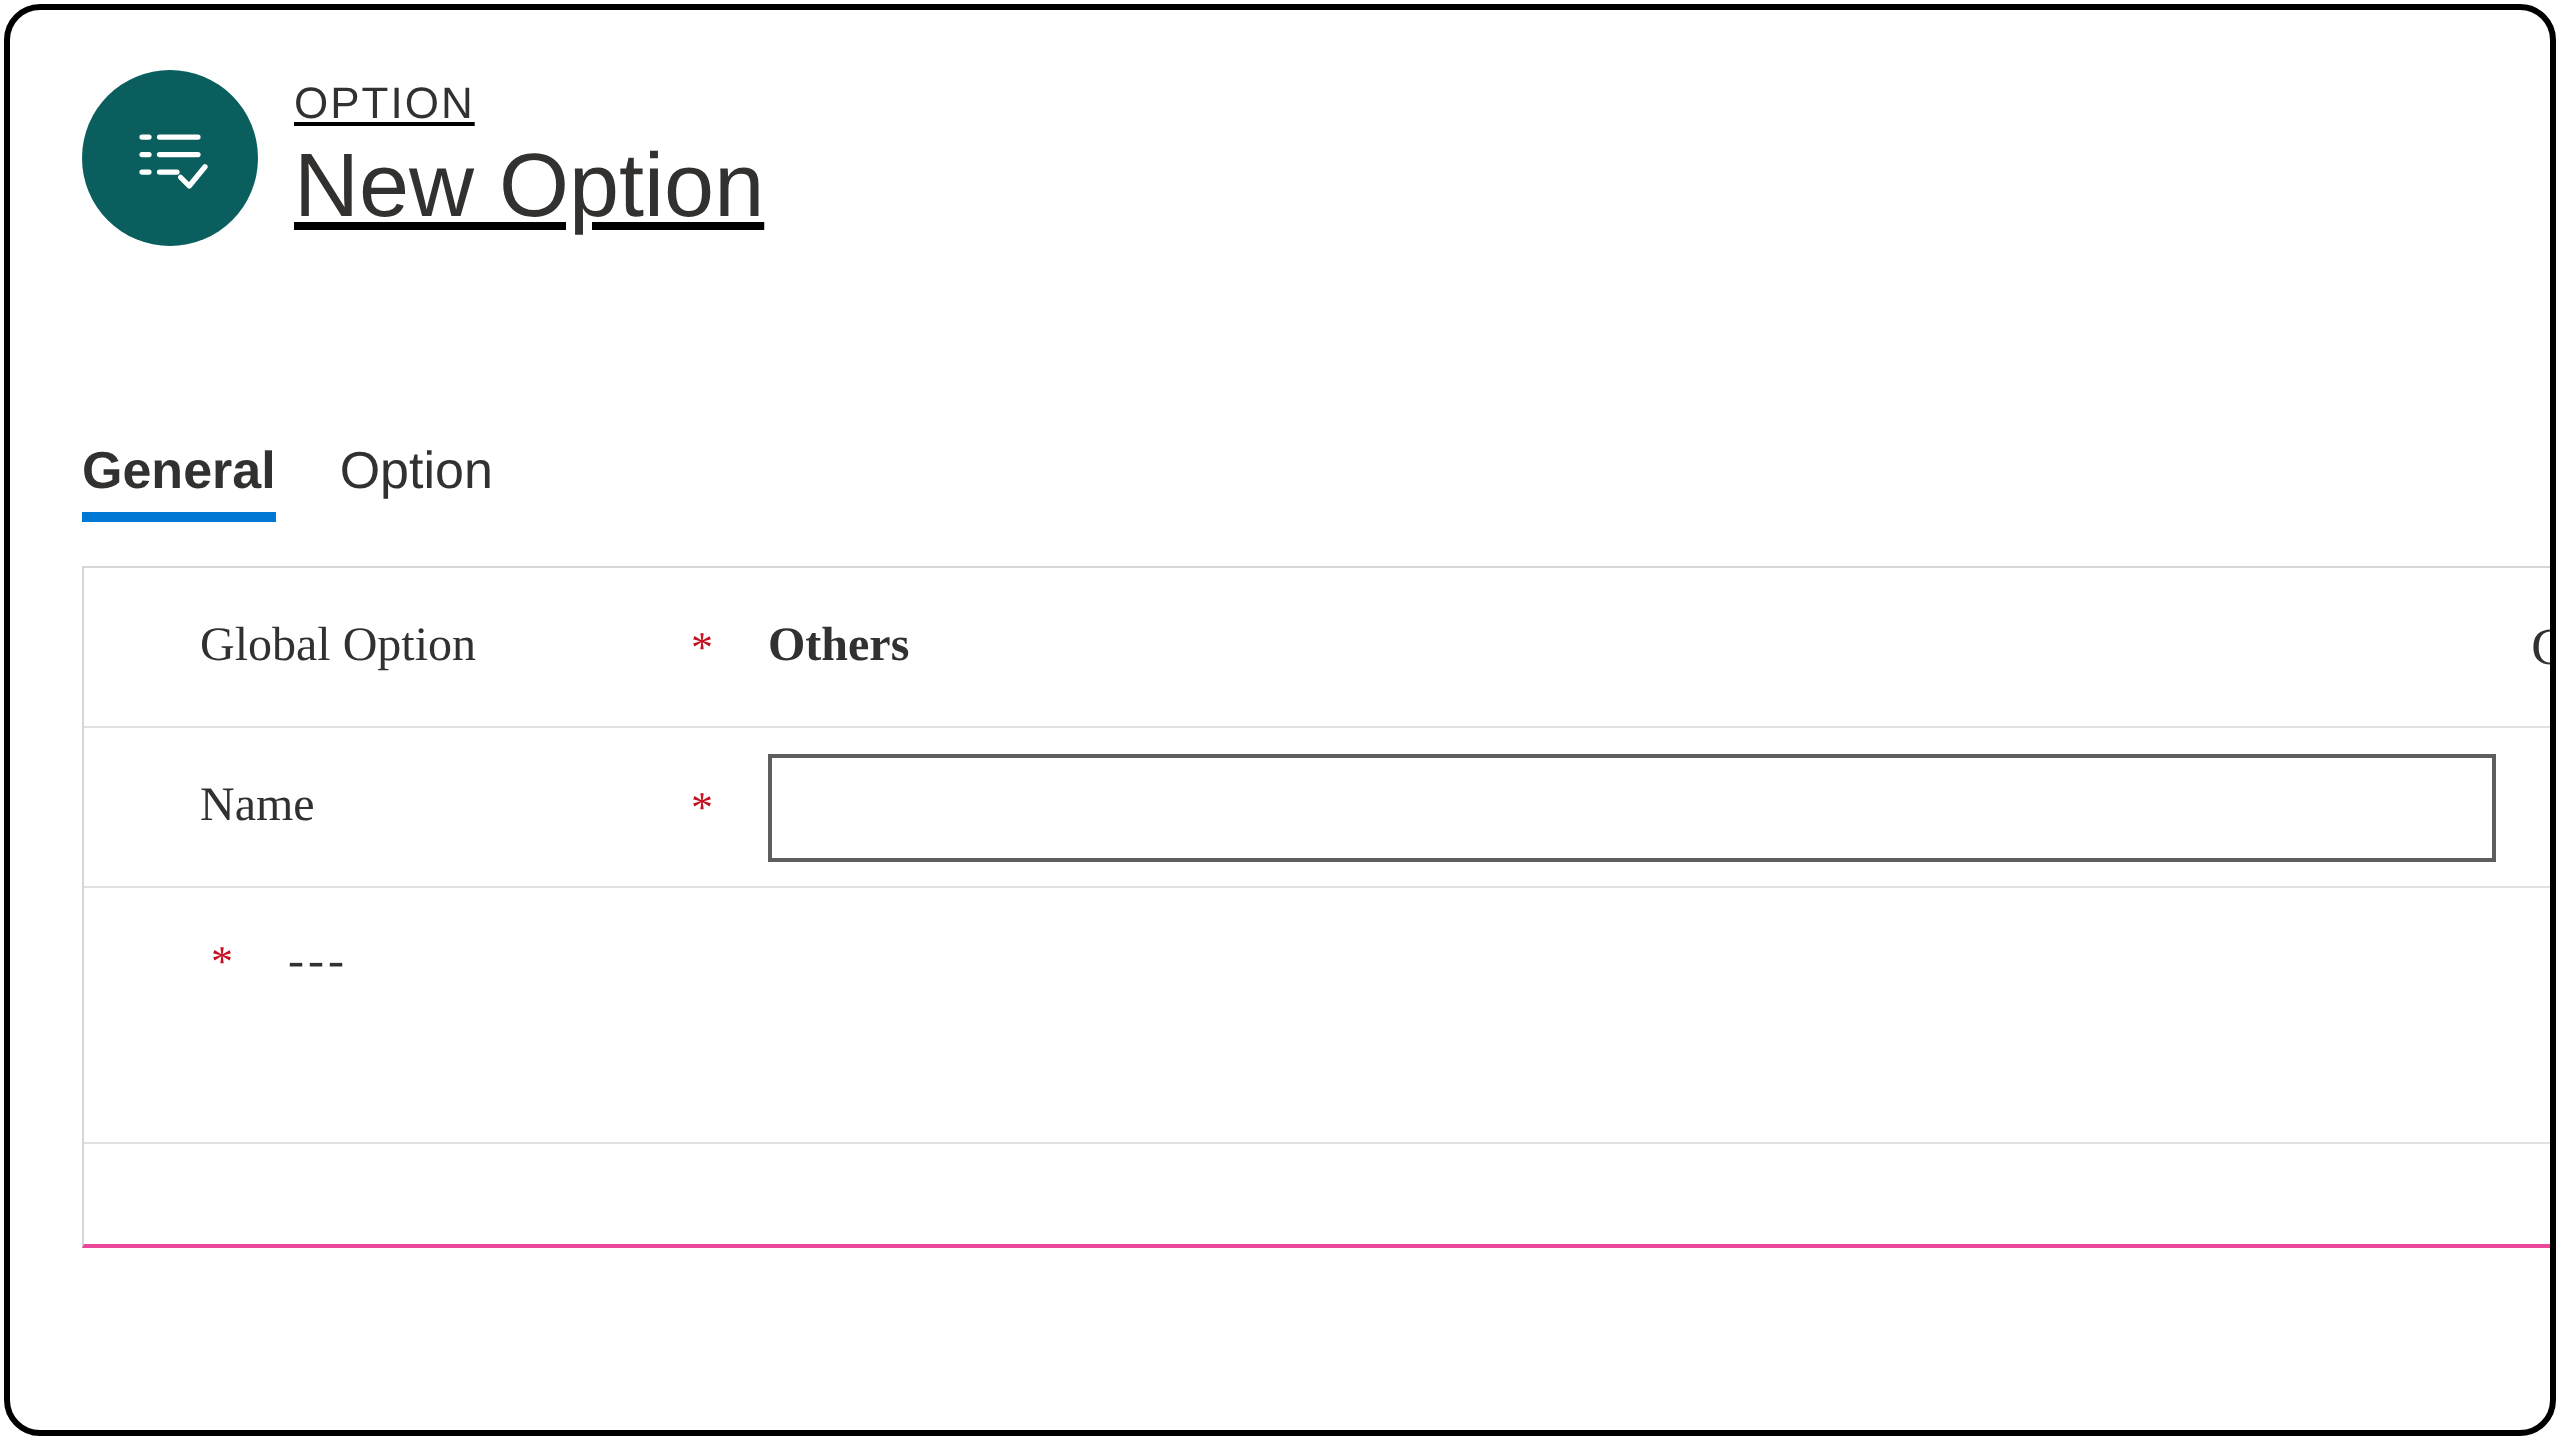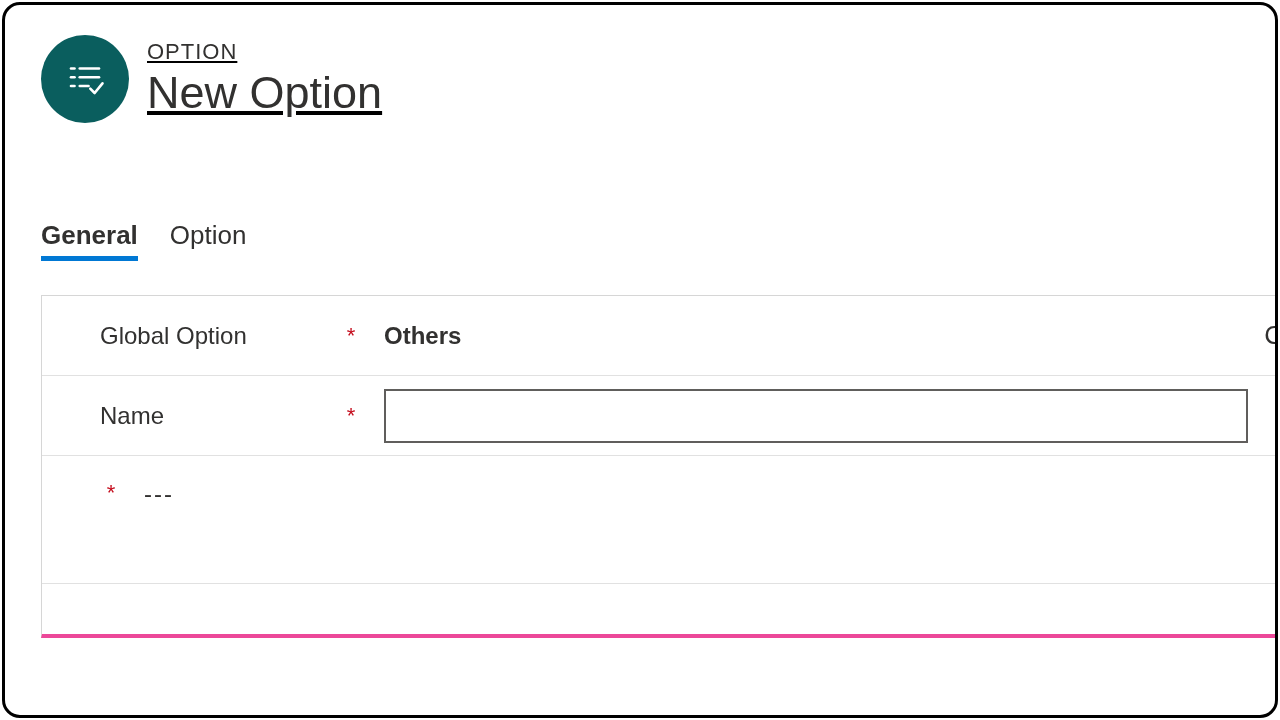--- a/index.html
+++ b/index.html
@@ -82,25 +82,26 @@
     .tab.active::after {
       content: "";
       position: absolute;
       left: 0;
       right: 0;
       bottom: 0;
       height: 5px;
       background: #0078d4;
     }
     .form-container {
-      margin: 34px 0 0 36px;
+      margin: 22px 0 0 36px;
       border: 1px solid #d6d6d6;
       border-right: none;
-      border-bottom: 4px solid #ec4899;
+      border-bottom: 2px solid #ec4899;
       width: calc(100% - 36px);
+      font-family: Liberation Serif, serif;
     }
     .form-row {
       display: flex;
       align-items: center;
       border-bottom: 1px solid #e1e1e1;
       min-height: 80px;
       padding: 0 0 0 58px;
     }
     .form-row:last-child {
       border-bottom: none;

